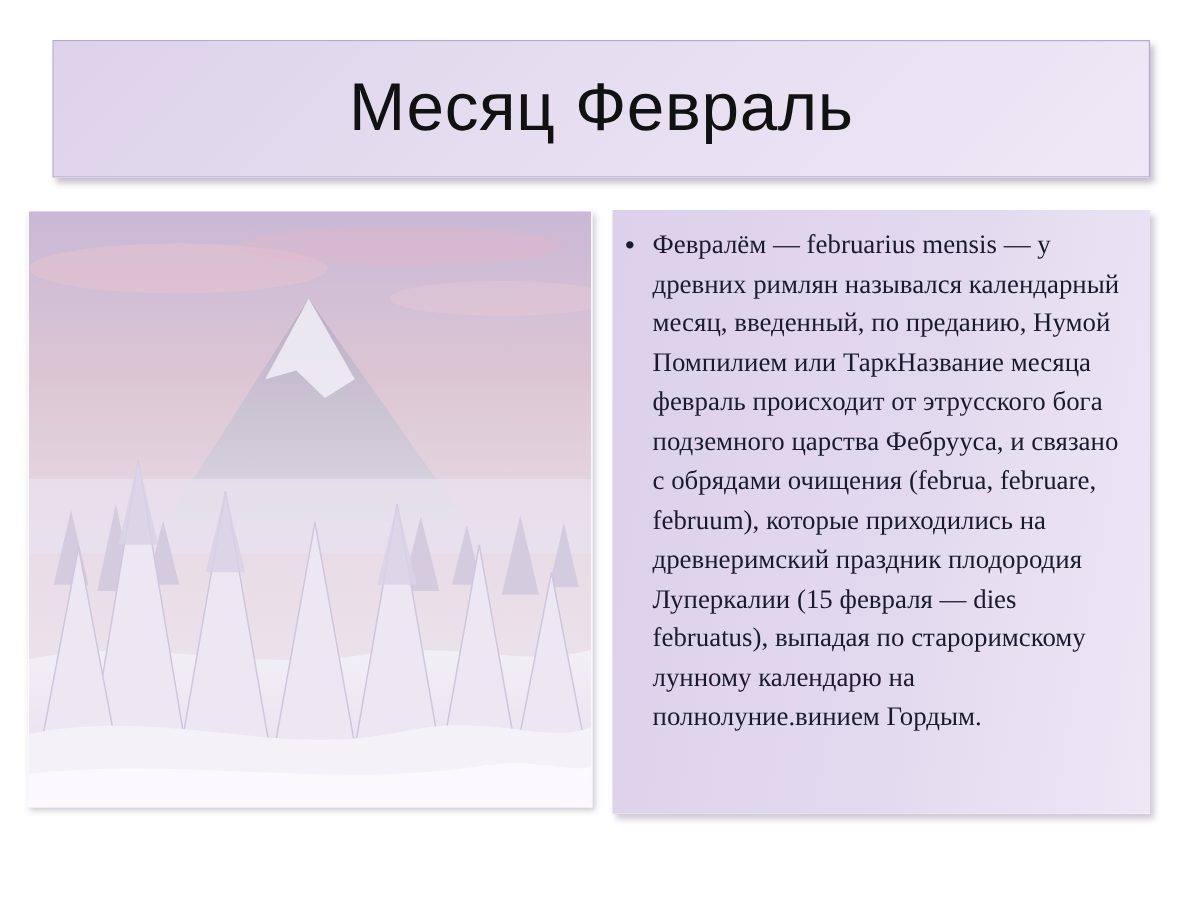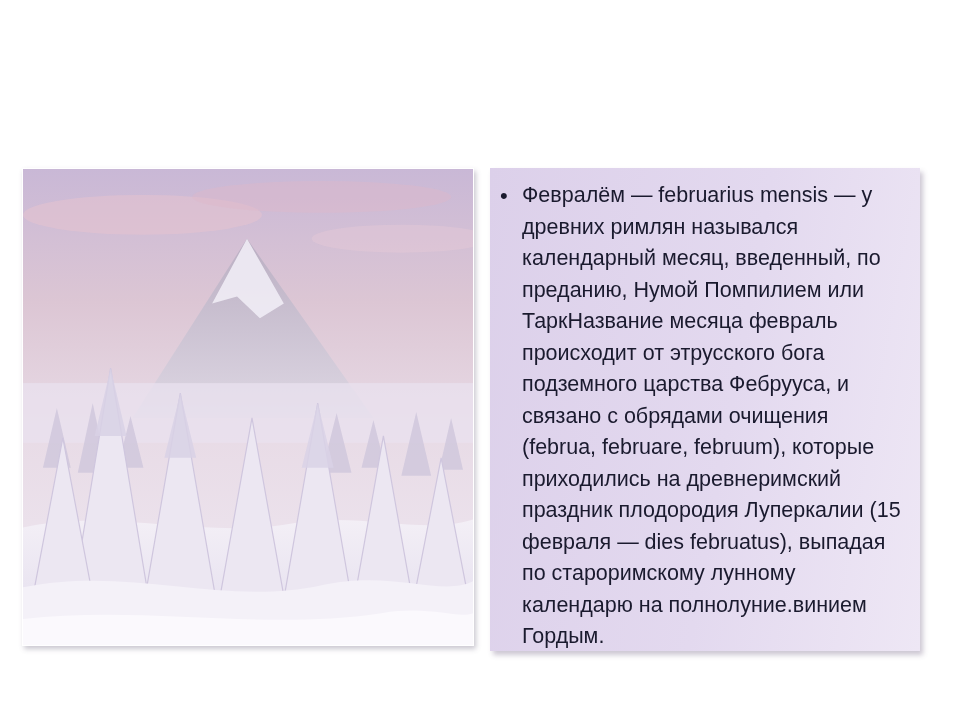--- a/index.html
+++ b/index.html
@@ -87,27 +87,31 @@
     color: #1a1a2e;
     text-align: left;
   }
   .bullet-text {
     flex: 1 1 auto;
     font-size: 21.5px;
     line-height: 31.5px;
     color: #1a1a2e;
     text-align: left;
     word-spacing: 0px;
+    font-family: Liberation Serif, serif;
   }
 </style>
 </head>
 <body>
 
 <div class="slide">
 
+  <div class="title-box">
+    <div class="title-text">Месяц Февраль</div>
+  </div>
 
   <div class="photo">
     <svg viewBox="0 0 452 478" preserveAspectRatio="none">
       <defs>
         <linearGradient id="sky" x1="0" y1="0" x2="0" y2="1">
           <stop offset="0%" stop-color="#c9b8d6"></stop>
           <stop offset="28%" stop-color="#dcc6d4"></stop>
           <stop offset="55%" stop-color="#e8dbe6"></stop>
           <stop offset="100%" stop-color="#efe9f2"></stop>
         </linearGradient>

